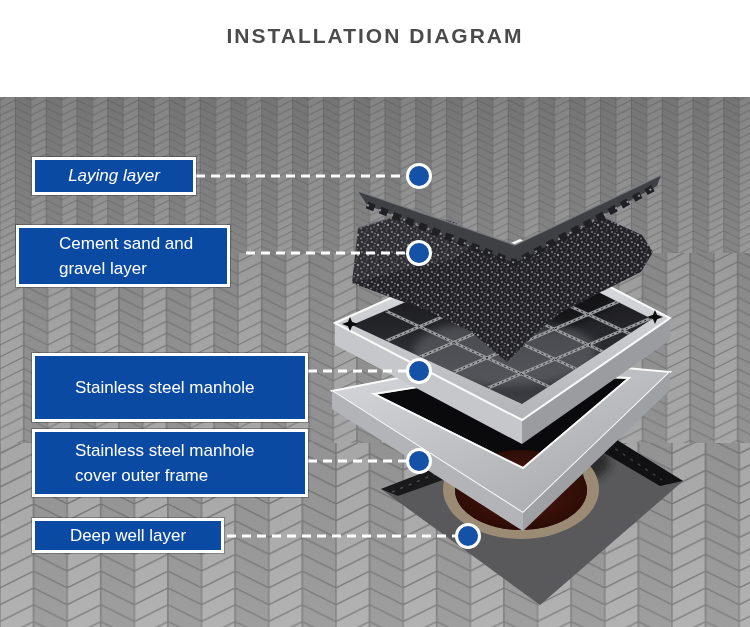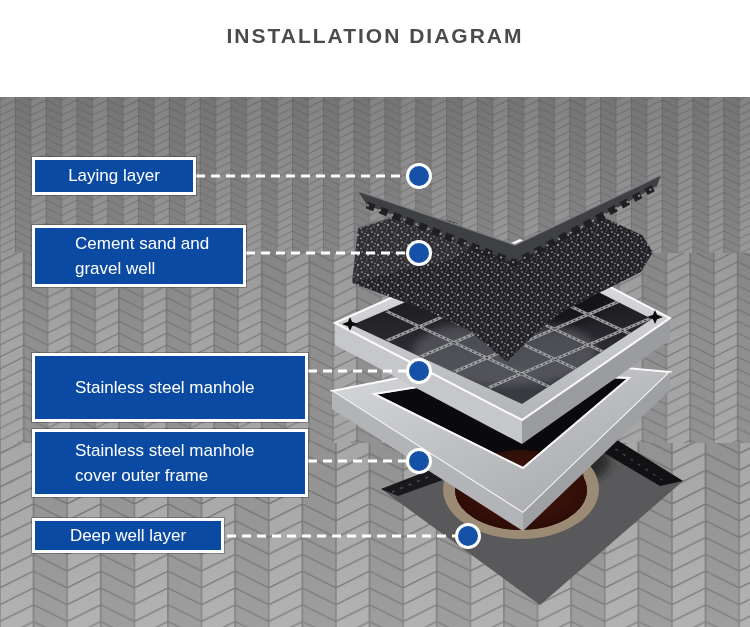--- a/index.html
+++ b/index.html
@@ -9,22 +9,22 @@
              display:flex;justify-content:center;}
   .title{margin-top:24px;font-size:21px;font-weight:700;letter-spacing:2px;
          color:var(--title-gray,#4b4b4b);}
   .photo{position:absolute;left:0;top:97px;width:750px;height:530px;}
   .photo svg{position:absolute;left:0;top:0;}
   .label-box{position:absolute;background:var(--label-blue,#0b4aa2);border:3px solid #ffffff;
              box-shadow:0 0 0 1px rgba(0,0,0,.25);color:#ffffff;box-sizing:border-box;
              display:flex;flex-direction:column;justify-content:center;font-size:17px;}
   .label-box.single{align-items:center;text-align:center;}
   .label-box.double{padding-left:40px;line-height:25px;}
-  .lb-1{left:32px;top:157px;width:164px;height:38px;}
-  .lb-2{left:32px;top:225px;width:214px;height:62px;}
+  .lb-1{left:32px;top:157px;width:164px;height:38px;font-style:italic;}
+  .lb-2{left:16px;top:225px;width:214px;height:62px;}
   .lb-3{left:32px;top:353px;width:276px;height:69px;}
   .lb-4{left:32px;top:429px;width:276px;height:68px;}
   .lb-5{left:32px;top:518px;width:192px;height:35px;}
 </style>
 </head>
 <body>
 
 <div class="page">
 
   <div class="title-bar">
@@ -191,21 +191,21 @@
         <circle cx="468" cy="536" r="11.5"></circle>
       </g>
     </svg>
   </div>
 
   <div class="label-box single lb-1">
     <span>Laying layer</span>
   </div>
   <div class="label-box double lb-2">
     <span>Cement sand and</span>
-    <span>gravel well</span>
+    <span>gravel layer</span>
   </div>
   <div class="label-box double lb-3">
     <span>Stainless steel manhole</span>
   </div>
   <div class="label-box double lb-4">
     <span>Stainless steel manhole</span>
     <span>cover outer frame</span>
   </div>
   <div class="label-box single lb-5">
     <span>Deep well layer</span>

